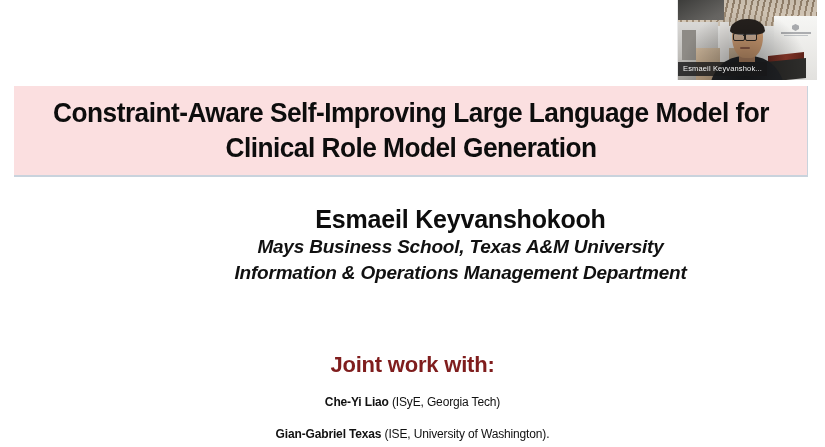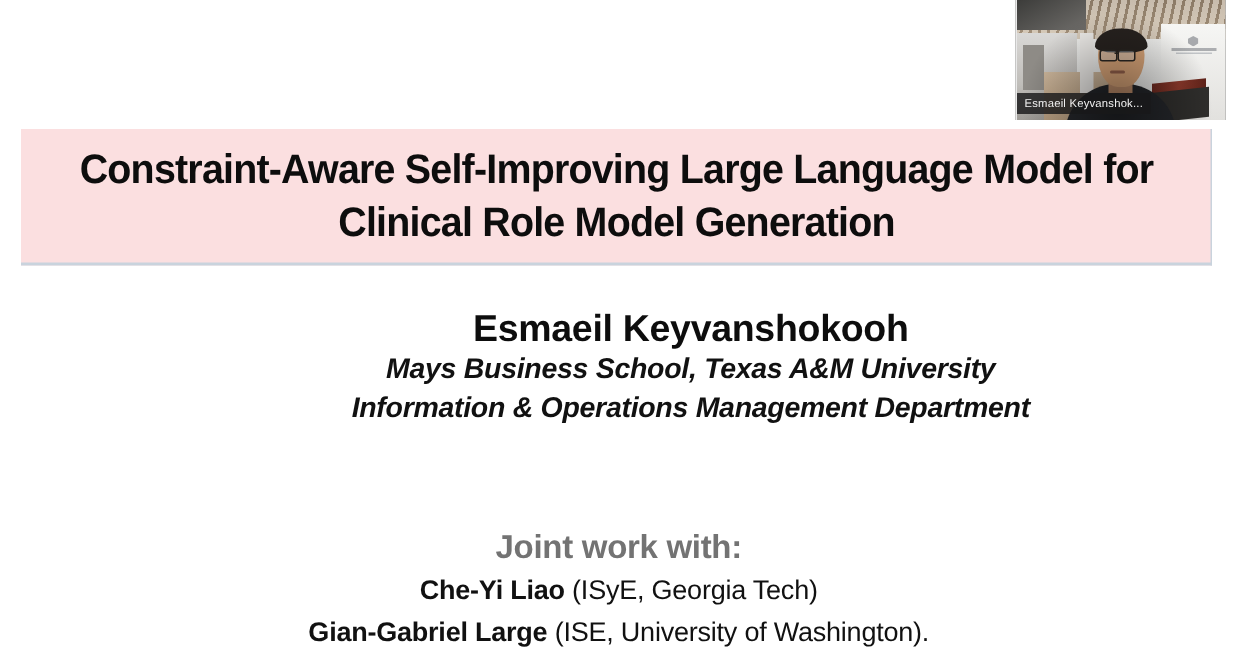--- a/index.html
+++ b/index.html
@@ -87,30 +87,30 @@
     left: 0;
     top: 352px;
     width: 825px;
     text-align: center;
   }
   #joint-heading {
     font-family: "Liberation Sans", sans-serif;
     font-weight: bold;
     font-size: 22px;
     letter-spacing: -0.2px;
-    color: #737373;
+    color: #7f1d1d;
     line-height: 1.2;
   }
   .collab-line {
     font-family: "Liberation Sans", sans-serif;
-    font-size: 18px;
+    font-size: 12px;
     letter-spacing: -0.15px;
     color: #111111;
     line-height: 1.34;
-    margin-top: 3px;
+    margin-top: 16px;
   }
   .collab-line b {
     font-weight: bold;
   }
 
   
   #video-tile {
     position: absolute;
     left: 677px;
     top: 0px;
@@ -313,21 +313,21 @@
     <div class="affil-line">Mays Business School, Texas A&amp;M University</div>
     <div class="affil-line">Information &amp; Operations Management Department</div>
   </div>
 
   <div id="joint-block">
     <div id="joint-heading">Joint work with:</div>
     <div class="collab-line">
       <b>Che-Yi Liao</b><span> (ISyE, Georgia Tech)</span>
     </div>
     <div class="collab-line">
-      <b>Gian-Gabriel Large</b><span> (ISE, University of Washington).</span>
+      <b>Gian-Gabriel Texas</b><span> (ISE, University of Washington).</span>
     </div>
   </div>
 
 </div>
 
 <div id="video-tile">
   <div id="vt-scene">
     <div id="vt-ceiling"></div>
     <div id="vt-ceiling-dark"></div>
     <div id="vt-leftwall"></div>

